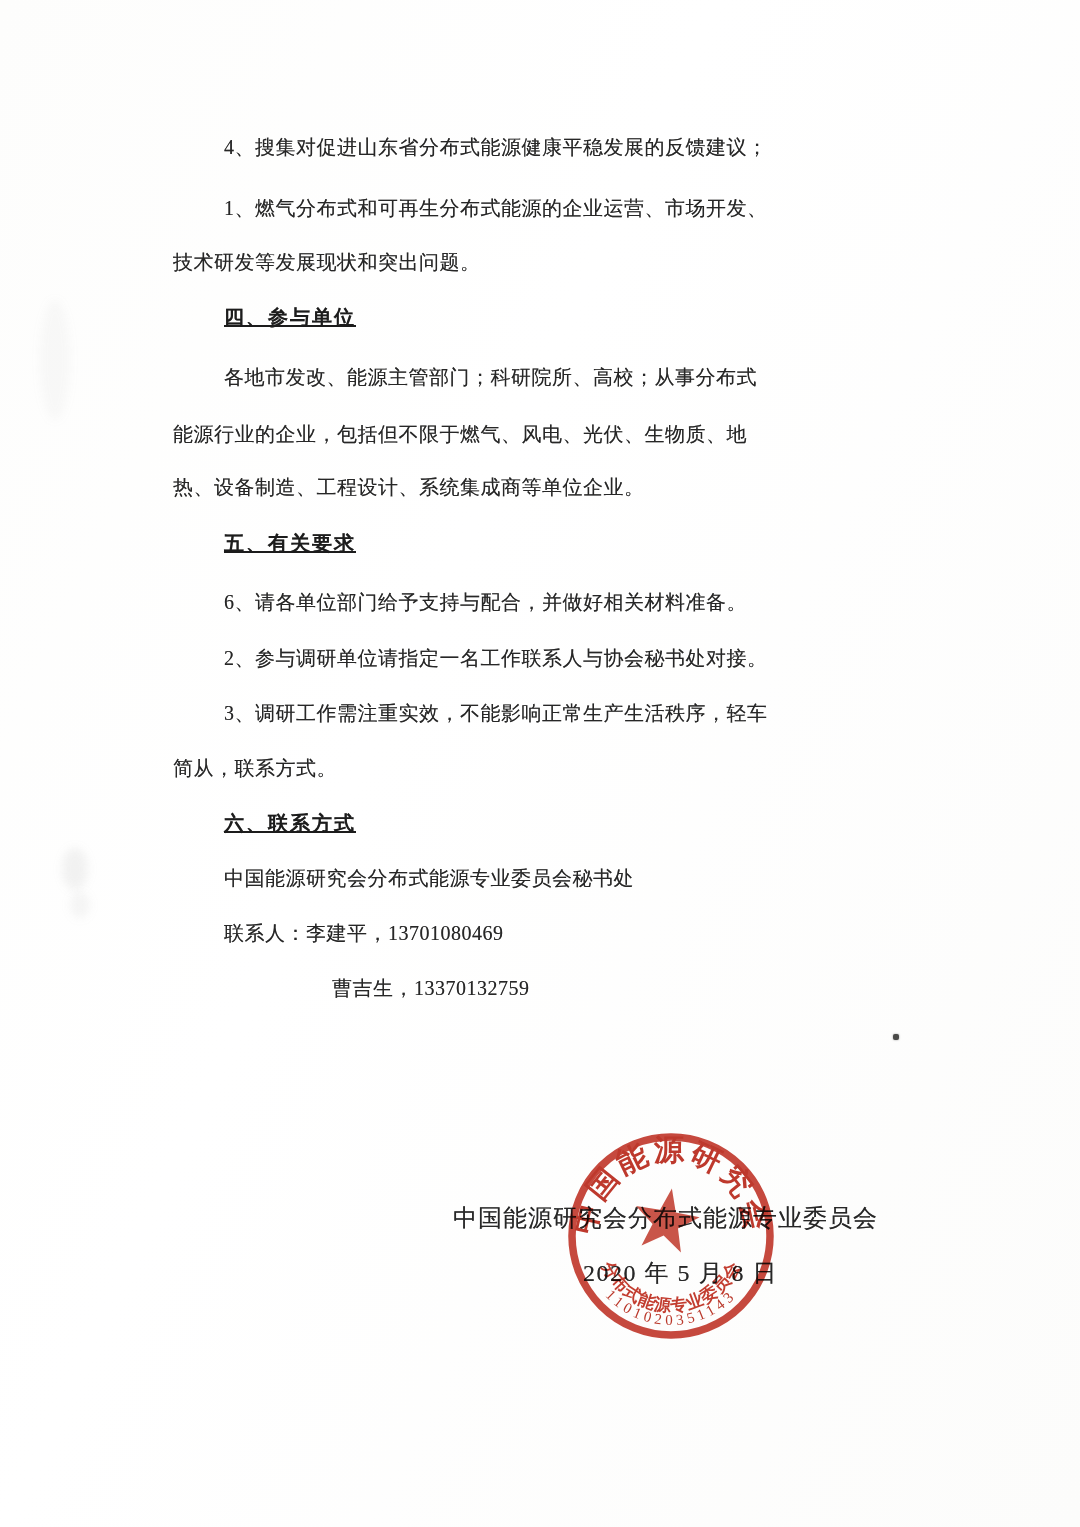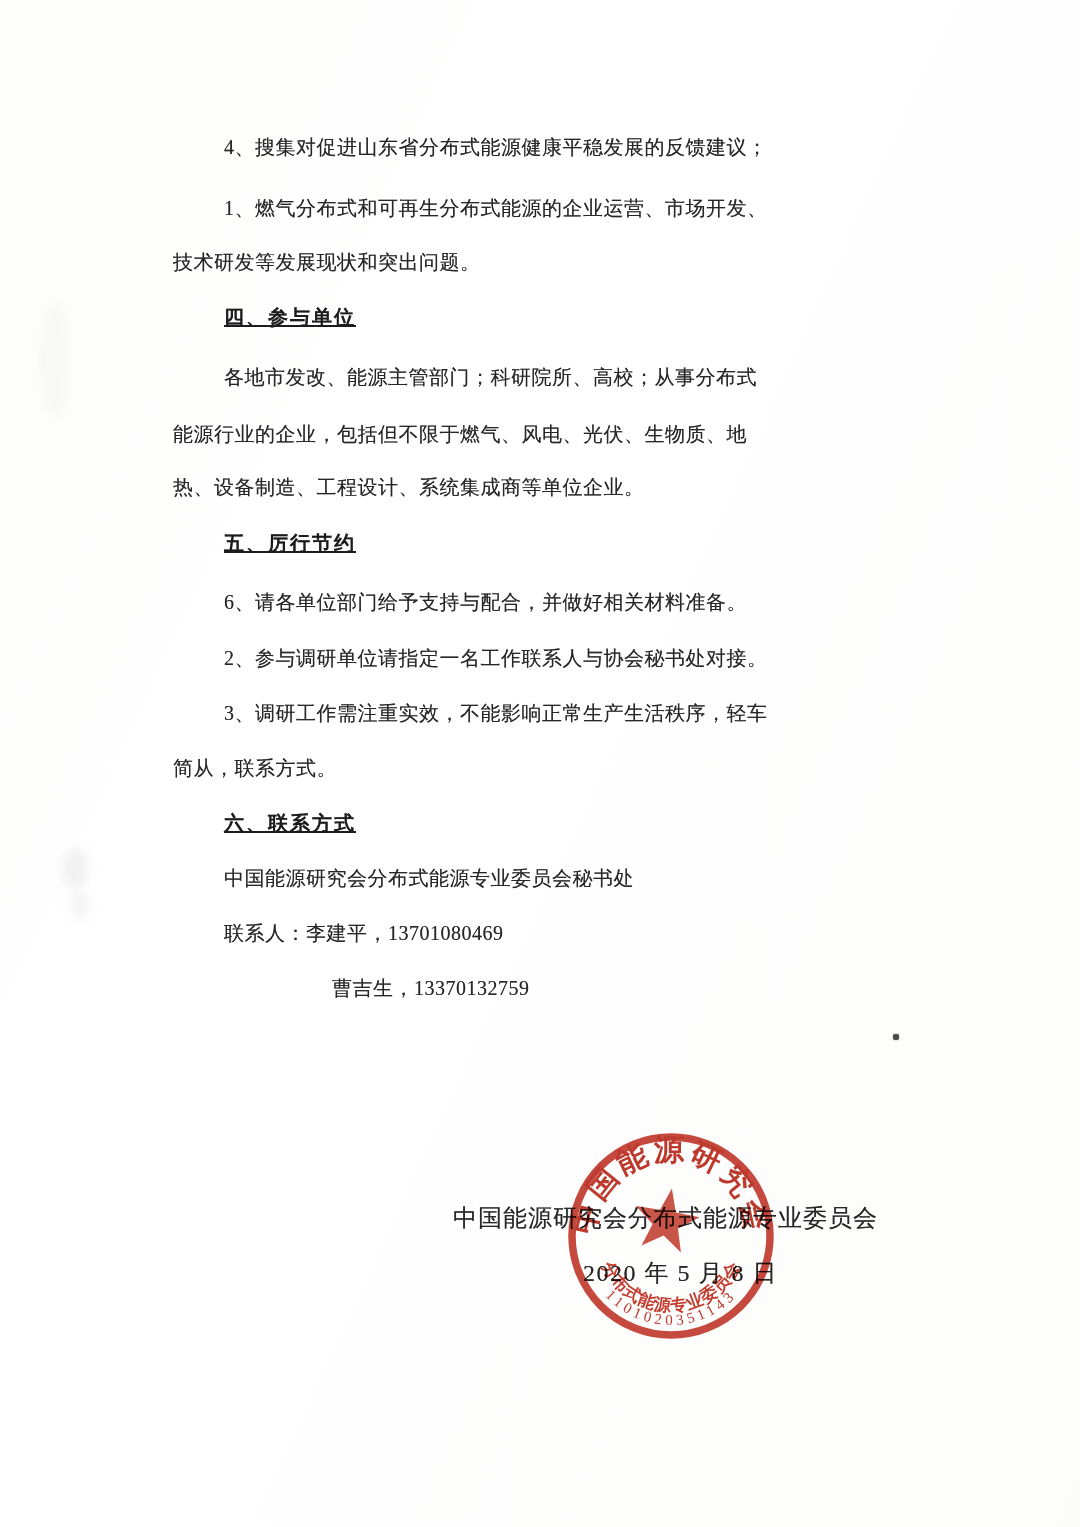--- a/index.html
+++ b/index.html
@@ -56,21 +56,21 @@
   <div class="speck"></div>
 
   <div class="doc-body">
     <div class="line indent" style="top:127px">4、搜集对促进山东省分布式能源健康平稳发展的反馈建议；</div>
     <div class="line indent" style="top:188px">1、燃气分布式和可再生分布式能源的企业运营、市场开发、</div>
     <div class="line" style="top:242px">技术研发等发展现状和突出问题。</div>
     <div class="line indent hd" style="top:297px">四、参与单位</div>
     <div class="line indent" style="top:357px">各地市发改、能源主管部门；科研院所、高校；从事分布式</div>
     <div class="line" style="top:414px">能源行业的企业，包括但不限于燃气、风电、光伏、生物质、地</div>
     <div class="line" style="top:467px">热、设备制造、工程设计、系统集成商等单位企业。</div>
-    <div class="line indent hd" style="top:523px">五、厉行节约</div>
+    <div class="line indent hd" style="top:523px">五、有关要求</div>
     <div class="line indent" style="top:582px">6、请各单位部门给予支持与配合，并做好相关材料准备。</div>
     <div class="line indent" style="top:638px">2、参与调研单位请指定一名工作联系人与协会秘书处对接。</div>
     <div class="line indent" style="top:693px">3、调研工作需注重实效，不能影响正常生产生活秩序，轻车</div>
     <div class="line" style="top:748px">简从，联系方式。</div>
     <div class="line indent hd" style="top:803px">六、联系方式</div>
     <div class="line indent" style="top:858px">中国能源研究会分布式能源专业委员会秘书处</div>
     <div class="line indent" style="top:913px">联系人：李建平，13701080469</div>
     <div class="line indent2" style="top:968px">曹吉生，13370132759</div>
   </div>
 

